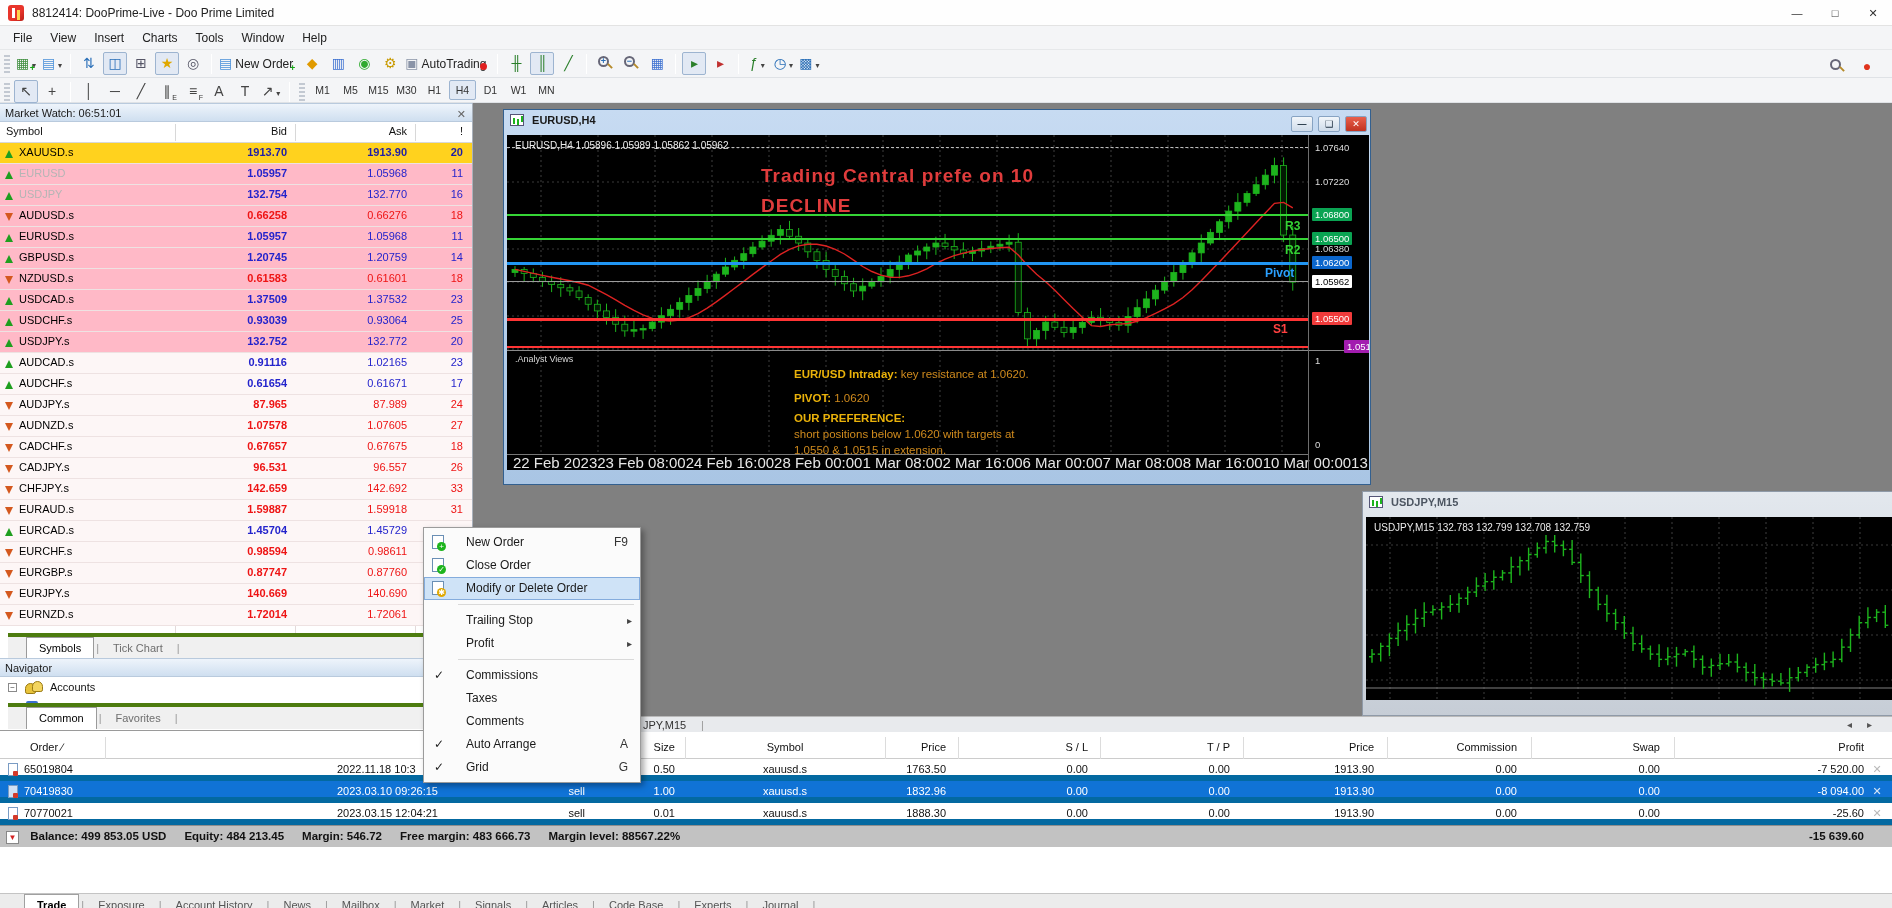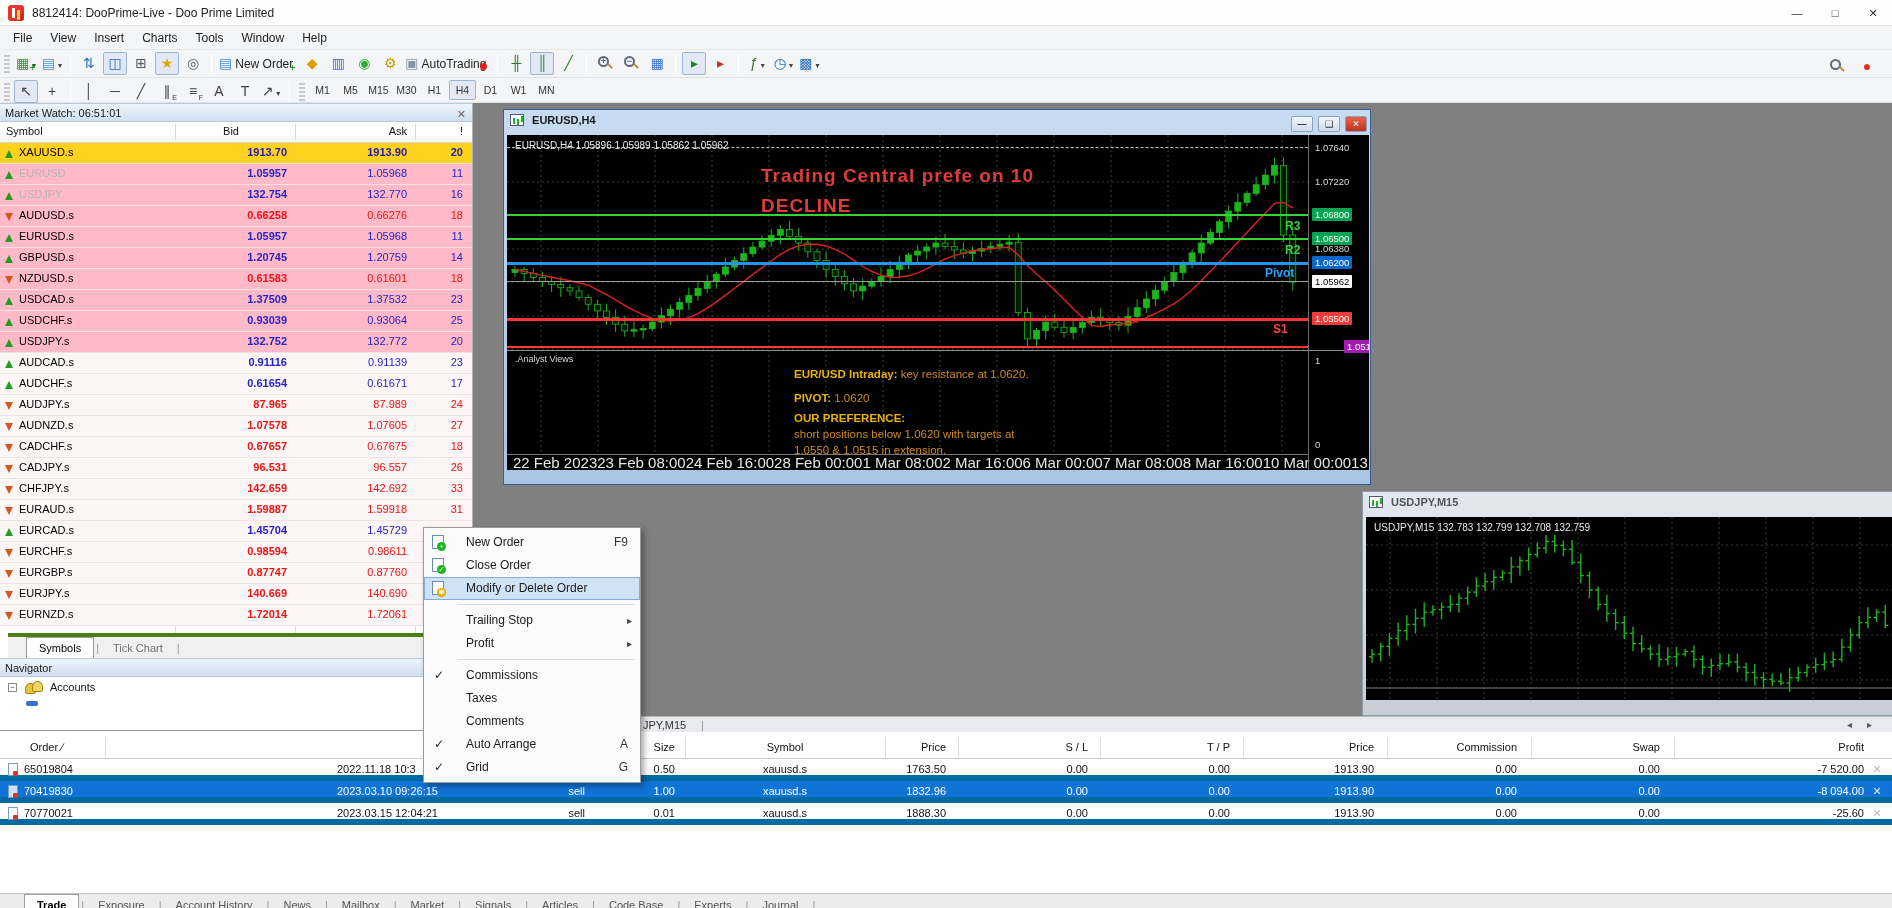--- a/index.html
+++ b/index.html
@@ -173,21 +173,21 @@
   <span class="grip"></span><span class="tbtn"><span class="g" style="color: rgb(63, 143, 63);">▦</span><span class="badge">+</span><span class="darr">▾</span></span><span class="tbtn"><span class="g" style="color: rgb(74, 144, 217);">▤</span><span class="darr">▾</span></span><span class="tsep"></span><span class="tbtn"><span class="g" style="color: rgb(42, 111, 184);">⇅</span></span><span class="tbtn pressed"><span class="g" style="color: rgb(42, 111, 184);">◫</span></span><span class="tbtn"><span class="g" style="color: rgb(85, 85, 102);">⊞</span></span><span class="tbtn pressed"><span class="g" style="color: rgb(224, 168, 0);">★</span></span><span class="tbtn"><span class="g" style="color: rgb(85, 85, 102);">◎</span></span><span class="tsep"></span><span class="tbtn"><span class="g" style="color: rgb(74, 144, 217);">▤</span><span class="badge">+</span><span class="tlabel">New Order</span></span><span class="tbtn"><span class="g" style="color: rgb(224, 154, 0);">◆</span></span><span class="tbtn"><span class="g" style="color: rgb(58, 111, 208);">▥</span></span><span class="tbtn"><span class="g" style="color: rgb(47, 170, 47);">◉</span></span><span class="tbtn"><span class="g" style="color: rgb(200, 154, 0);">⚙</span></span><span class="tbtn"><span class="g" style="color: rgb(138, 148, 168);">▣</span><span class="dot" style="background: rgb(224, 32, 32);"></span><span class="tlabel">AutoTrading</span></span><span class="tsep"></span><span class="tbtn"><span class="g" style="color: rgb(42, 127, 42);">╫</span></span><span class="tbtn pressed"><span class="g" style="color: rgb(42, 127, 42);">║</span></span><span class="tbtn"><span class="g" style="color: rgb(42, 127, 42);">╱</span></span><span class="tsep"></span><span class="tbtn"><span class="magwrap"><span class="lens" style="color: rgb(42, 111, 184);">+</span><span class="tail"></span></span></span><span class="tbtn"><span class="magwrap"><span class="lens" style="color: rgb(42, 111, 184);">−</span><span class="tail"></span></span></span><span class="tbtn"><span class="g" style="color: rgb(58, 111, 208);">▦</span></span><span class="tsep"></span><span class="tbtn pressed"><span class="g" style="color: rgb(42, 127, 42);">▸</span></span><span class="tbtn"><span class="g" style="color: rgb(192, 48, 48);">▸</span></span><span class="tsep"></span><span class="tbtn"><span class="g" style="color: rgb(42, 127, 42);">ƒ</span><span class="darr">▾</span></span><span class="tbtn"><span class="g" style="color: rgb(42, 111, 184);">◷</span><span class="darr">▾</span></span><span class="tbtn"><span class="g" style="color: rgb(42, 111, 184);">▩</span><span class="darr">▾</span></span></div>
   <div id="toolbar2" class="toolbar"><span class="grip"></span><span class="tbtn pressed"><span class="g" style="color: rgb(68, 68, 68);">↖</span></span><span class="tbtn"><span class="g" style="color: rgb(68, 68, 68);">+</span></span><span class="tsep"></span><span class="tbtn"><span class="g" style="color: rgb(68, 68, 68);">│</span></span><span class="tbtn"><span class="g" style="color: rgb(68, 68, 68);">─</span></span><span class="tbtn"><span class="g" style="color: rgb(68, 68, 68);">╱</span></span><span class="tbtn"><span class="g" style="color: rgb(68, 68, 68);">∥</span><span class="sub">E</span></span><span class="tbtn"><span class="g" style="color: rgb(68, 68, 68);">≡</span><span class="sub">F</span></span><span class="tbtn"><span class="g" style="color: rgb(68, 68, 68);">A</span></span><span class="tbtn"><span class="g" style="color: rgb(68, 68, 68);">T</span></span><span class="tbtn"><span class="g" style="color: rgb(68, 68, 68);">↗</span><span class="darr">▾</span></span><span class="tsep"></span><span class="grip"></span><span class="tfbtn">M1</span><span class="tfbtn">M5</span><span class="tfbtn">M15</span><span class="tfbtn">M30</span><span class="tfbtn">H1</span><span class="tfbtn pressed">H4</span><span class="tfbtn">D1</span><span class="tfbtn">W1</span><span class="tfbtn">MN</span></div>
 
   <div id="market-watch">
     <div class="panel-title" style="top:0;">
       <span>Market Watch: 06:51:01</span>
       <span id="mw-close">✕</span>
     </div>
     <div id="mw-header">
         <span style="left: 6px; width: auto; text-align: left;">Symbol</span>
-        <span style="left: 175px; width: 112px; text-align: center;">Bid</span>
+        <span style="left: 175px; width: 112px; text-align: right;">Bid</span>
         <span style="left: 295px; width: 112px; text-align: right;">Ask</span>
         <span style="left: 415px; width: 48px; text-align: right;">!</span>
         <span style="left: 175px; top: 2px; width: 1px; height: 17px; background: rgb(216, 216, 216); position: absolute;"></span>
         <span style="left: 295px; top: 2px; width: 1px; height: 17px; background: rgb(216, 216, 216); position: absolute;"></span>
         <span style="left: 415px; top: 2px; width: 1px; height: 17px; background: rgb(216, 216, 216); position: absolute;"></span>
       </div>
     <div id="mw-rows">
         <div class="colline" style="left: 175px;"></div>
         <div class="colline" style="left: 295px;"></div>
         <div class="colline" style="left: 415px;"></div>
@@ -258,21 +258,21 @@
           <span class="arr up"></span>
           <span class="c-sym">USDJPY.s</span>
           <span class="c-bid val">132.752</span>
           <span class="c-ask val">132.772</span>
           <span class="c-spr val">20</span>
         </div>
         <div class="mw-row bg-white tone-blue">
           <span class="arr up"></span>
           <span class="c-sym">AUDCAD.s</span>
           <span class="c-bid val">0.91116</span>
-          <span class="c-ask val">0.91139</span>
+          <span class="c-ask val">1.02165</span>
           <span class="c-spr val">23</span>
         </div>
         <div class="mw-row bg-white tone-blue">
           <span class="arr up"></span>
           <span class="c-sym">AUDCHF.s</span>
           <span class="c-bid val">0.61654</span>
           <span class="c-ask val">0.61671</span>
           <span class="c-spr val">17</span>
         </div>
         <div class="mw-row bg-white tone-red">
@@ -359,20 +359,21 @@
   <div id="navigator">
     <div class="panel-title" style="top:0;">
       <span>Navigator</span>
     </div>
     <div id="nav-tree">
       <span class="expbox">−</span>
       <span class="ppl"></span>
       <span id="nav-accounts-label">Accounts</span>
       <span id="nav-partial"></span>
     </div>
+    <div class="tabstrip" style="top:45px; height:26px;" id="nav-tabs"><span class="tab active">Common</span><span class="tabdiv">|</span><span class="tab">Favorites</span><span class="tabdiv">|</span></div>
   </div>
 
   <div id="mdi"></div>
   <div id="chart-tabbar">
     <span class="lbl">JPY,M15</span>
     <span class="dv">|</span>
     <span class="nav" style="right:40px;">◂</span>
     <span class="nav" style="right:20px;">▸</span>
   </div>
 
@@ -901,20 +902,25 @@
           <span style="left: 866px; width: 80px; text-align: right;">1888.30</span>
           <span style="left: 1008px; width: 80px; text-align: right;">0.00</span>
           <span style="left: 1150px; width: 80px; text-align: right;">0.00</span>
           <span style="left: 1294px; width: 80px; text-align: right;">1913.90</span>
           <span style="left: 1437px; width: 80px; text-align: right;">0.00</span>
           <span style="left: 1580px; width: 80px; text-align: right;">0.00</span>
           <span style="left: 1744px; width: 120px; text-align: right;">-25.60</span>
           <span class="rclose" style="left: 1870px; width: 14px; text-align: center;">✕</span>
         </div>
       </div>
+    <div id="balance-bar">
+      <span id="bal-icon">▼</span>
+      <span id="bal-parts"><span class="part">Balance: 499 853.05 USD</span><span class="part">Equity: 484 213.45</span><span class="part">Margin: 546.72</span><span class="part">Free margin: 483 666.73</span><span class="part">Margin level: 88567.22%</span></span>
+      <span id="total-profit">-15 639.60</span>
+    </div>
   <div class="tb-colline" style="left: 105px;"></div>
       <div class="tb-colline" style="left: 460px;"></div>
       <div class="tb-colline" style="left: 595px;"></div>
       <div class="tb-colline" style="left: 685px;"></div>
       <div class="tb-colline" style="left: 885px;"></div>
       <div class="tb-colline" style="left: 958px;"></div>
       <div class="tb-colline" style="left: 1100px;"></div>
       <div class="tb-colline" style="left: 1243px;"></div>
       <div class="tb-colline" style="left: 1387px;"></div>
       <div class="tb-colline" style="left: 1531px;"></div>

